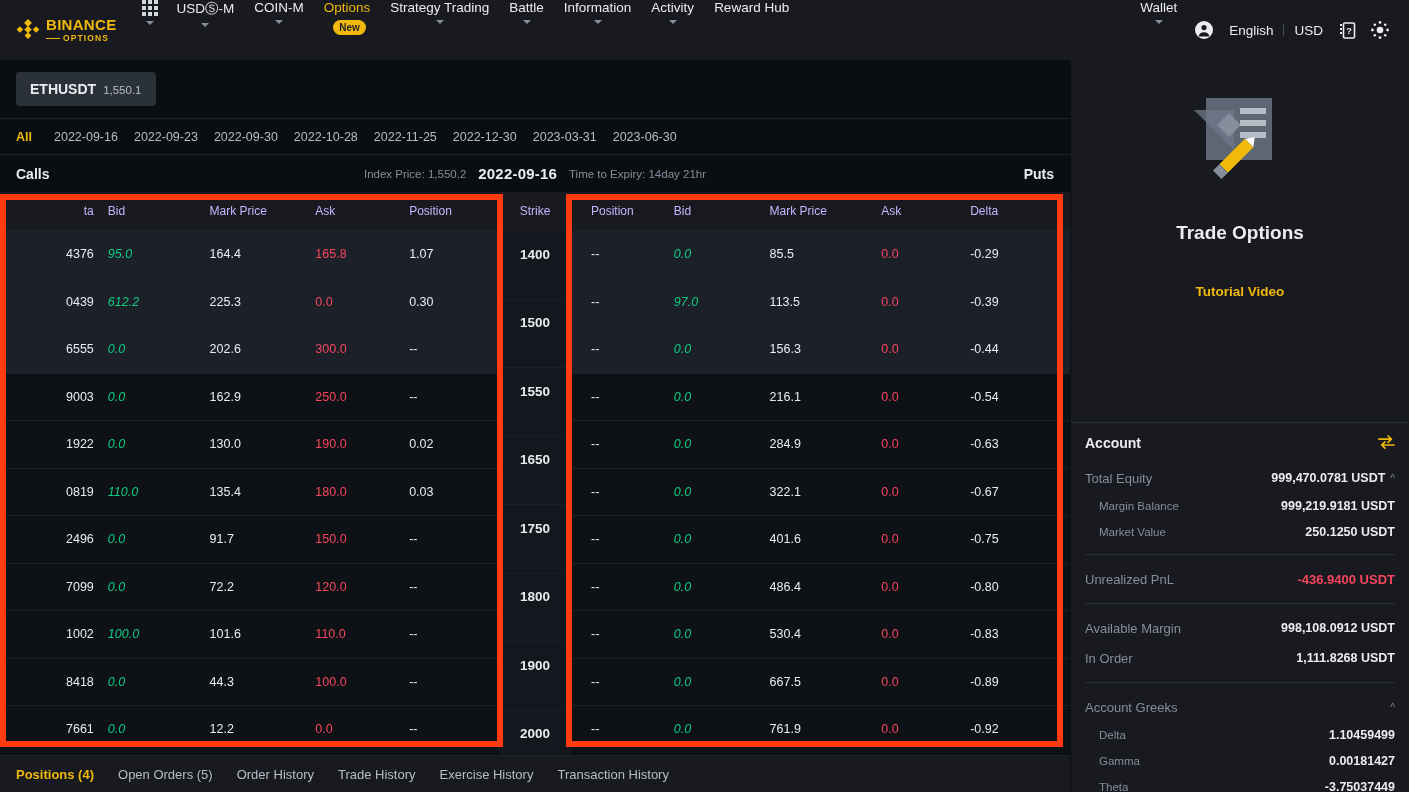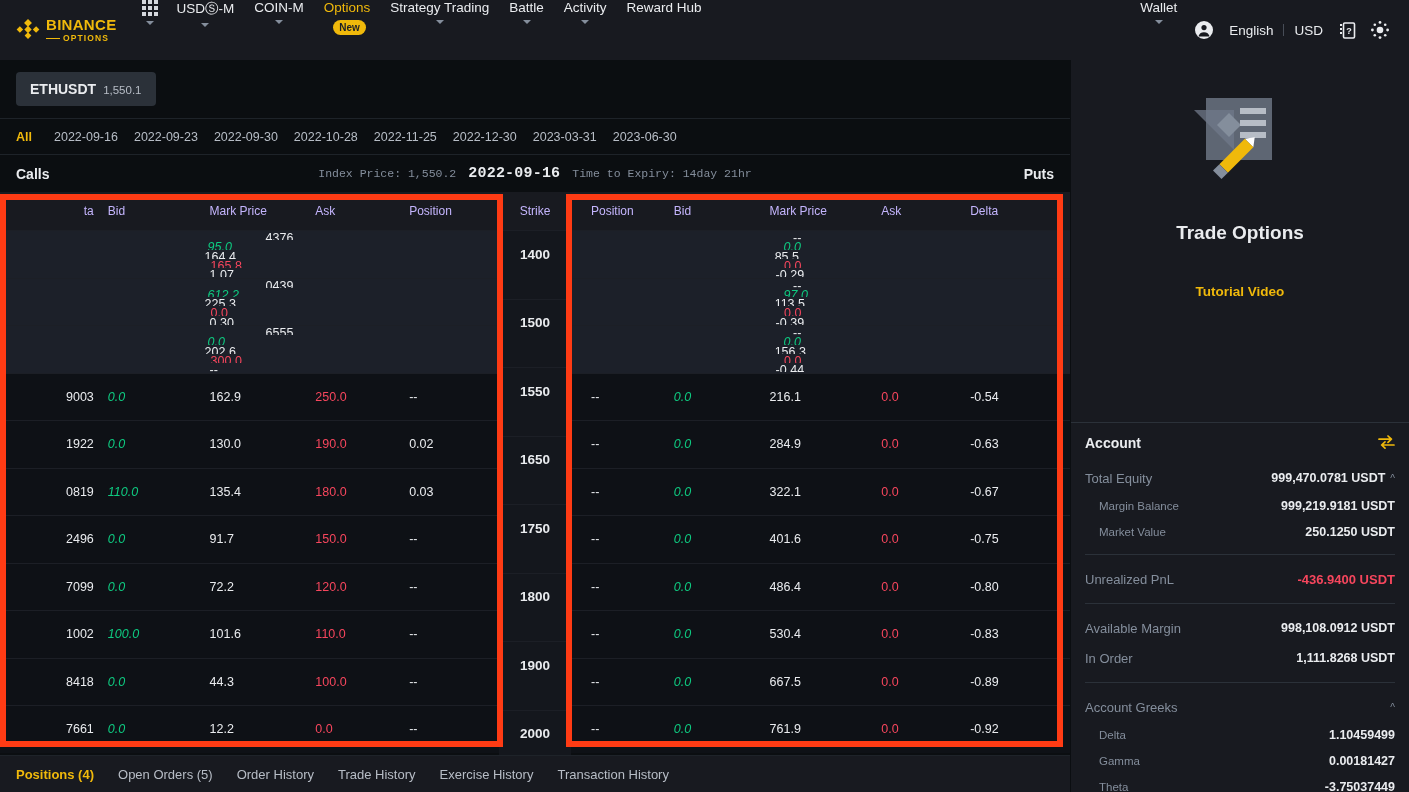--- a/index.html
+++ b/index.html
@@ -70,40 +70,39 @@
 
   
   .cphead {
     height: 37px; flex: 0 0 37px; display: flex; align-items: center;
     padding: 0 16px; position: relative;
   }
   .cphead .cp-label { font-size: 14px; font-weight: bold; color: #eaecef; }
   .cphead .center {
     position: absolute; left: 0; right: 0; display: flex; align-items: center; justify-content: center; gap: 12px;
     pointer-events: none;
-    font-family: Liberation Mono, monospace;
   }
   .cphead .meta { font-size: 11.5px; color: #848e9c; }
   .cphead .expiry-date { font-size: 15px; font-weight: bold; color: #eaecef; letter-spacing: .2px; }
   .cphead .spacer { flex: 1 1 auto; }
 
   
   .chain { flex: 1 1 auto; display: flex; min-height: 0; overflow: hidden; }
   .side { flex: 1 1 0; min-width: 0; display: flex; flex-direction: column; }
   .strikecol { width: 72px; flex: 0 0 72px; display: flex; flex-direction: column; background: #14171d; }
 
   .th-row { height: 38px; flex: 0 0 38px; display: flex; align-items: center; background: #181a20; }
   .th {
     font-size: 12px; color: #c4b5fd; text-align: right; padding-right: 6px; white-space: nowrap; overflow: hidden;
   }
   .strikecol .th-row { justify-content: center; }
   .strikecol .th { text-align: center; padding-right: 0; }
 
   .tr { height: 47.5px; flex: 0 0 47.5px; display: flex; align-items: center; border-top: 1px solid #1c1f26; }
-  .tr.itm { background: #1c2029; flex-direction: column; }
+  .tr.itm { background: #1c2029; }
   .tr.otm { background: #0e1116; }
   .td { font-size: 12.5px; text-align: right; padding-right: 6px; white-space: nowrap; overflow: hidden; color: #eaecef; }
   .td.bid { color: #0ecb81; font-style: italic; }
   .td.ask { color: #f6465d; }
 
   
   .c-delta { width: 20%; }
   .c-bid   { width: 20%; text-align: left; padding-left: 8px; padding-right: 0; }
   .c-mark  { width: 22%; text-align: left; padding-left: 10px; padding-right: 0; }
   .c-ask   { width: 18%; text-align: left; padding-left: 6px; padding-right: 0; }
@@ -212,20 +211,24 @@
     <div class="navitem">
       <span style="color:#f0b90b">Options</span>
       <span class="badge-new">New</span>
     </div>
     <div class="navitem">
       <span>Strategy Trading</span>
       <span class="caret"></span>
     </div>
     <div class="navitem">
       <span>Battle</span>
+      <span class="caret"></span>
+    </div>
+    <div class="navitem">
+      <span>Information</span>
       <span class="caret"></span>
     </div>
     <div class="navitem">
       <span>Activity</span>
       <span class="caret"></span>
     </div>
     <div class="navitem">
       <span>Reward Hub</span>
     </div>
 

